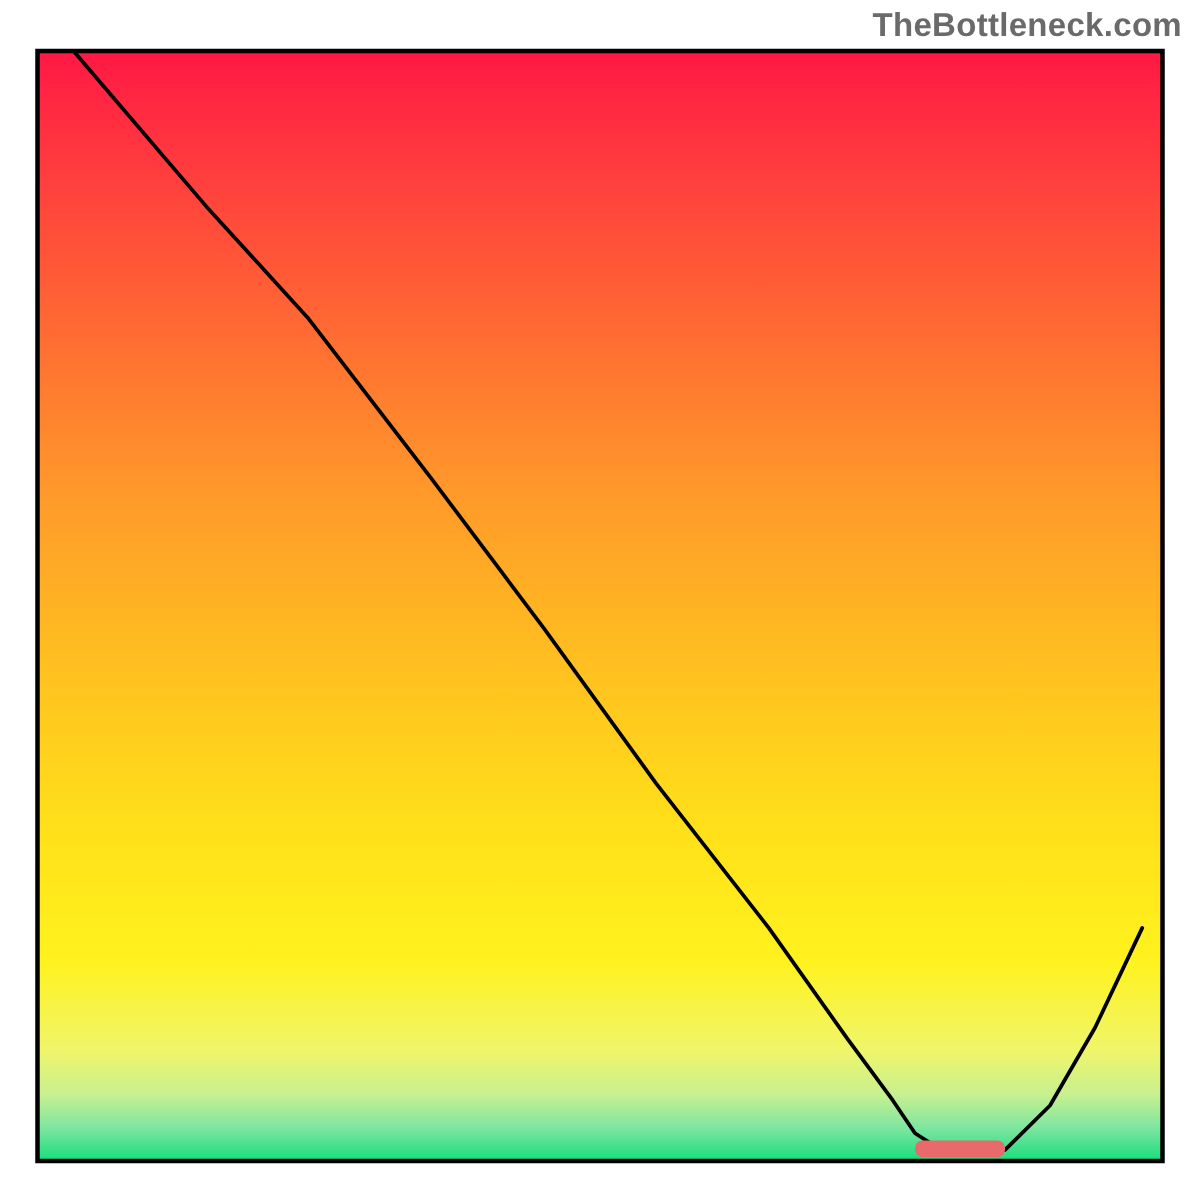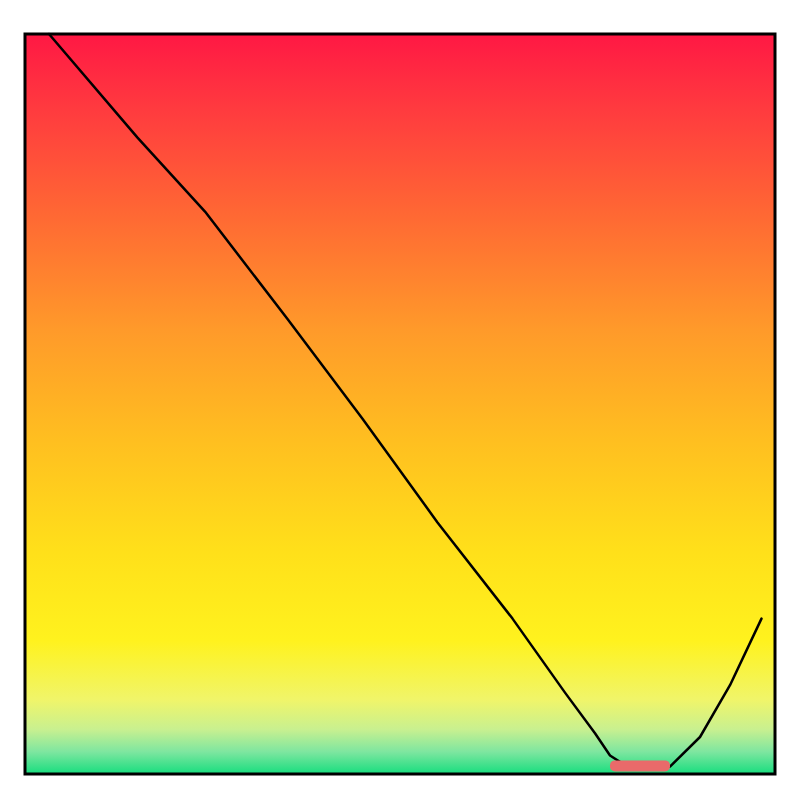--- a/index.html
+++ b/index.html
@@ -14,20 +14,21 @@
     font-weight: bold;
     color: #6a6a6a;
     letter-spacing: 0.2px;
   }
   svg { display: block; }
 </style>
 </head>
 <body>
 
 <div class="wrap">
+  <div class="watermark">TheBottleneck.com</div>
   <svg id="chart-svg" width="800" height="800">
       <defs>
         <linearGradient id="bg-grad" x1="0" y1="0" x2="0" y2="1">
           <stop offset="0.0%" stop-color="#ff1844"></stop>
           <stop offset="10.0%" stop-color="#ff3a3f"></stop>
           <stop offset="25.0%" stop-color="#ff6a33"></stop>
           <stop offset="40.0%" stop-color="#ff9a2a"></stop>
           <stop offset="55.0%" stop-color="#ffbf20"></stop>
           <stop offset="70.0%" stop-color="#ffe01a"></stop>
           <stop offset="82.0%" stop-color="#fff21e"></stop>

